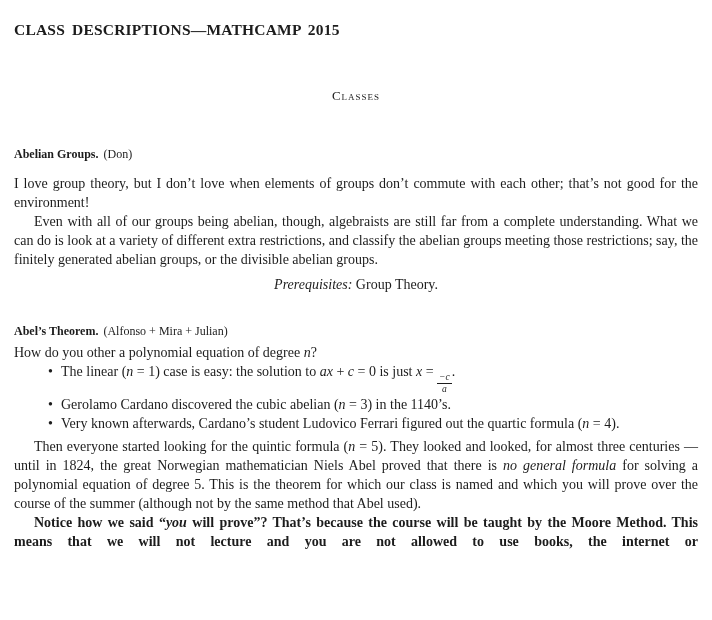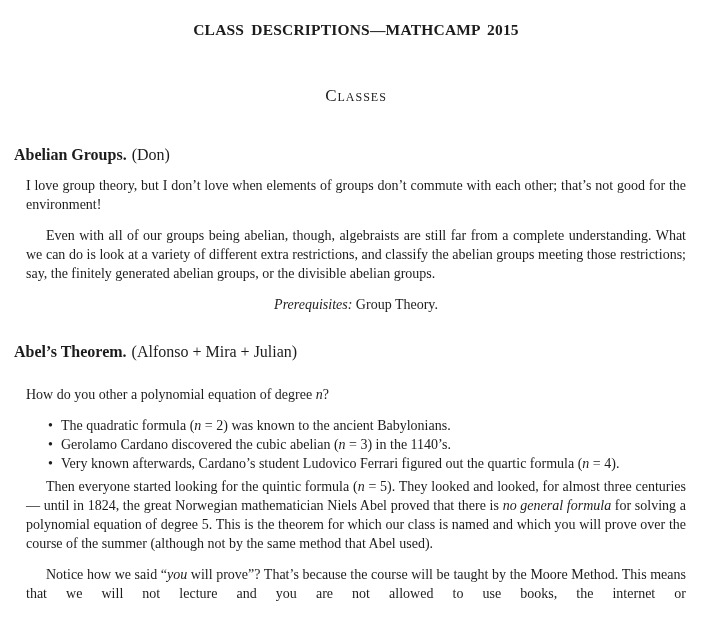--- a/index.html
+++ b/index.html
@@ -4,46 +4,46 @@
 <style>
   html,body { margin:0; padding:0; }
   body {
     width:712px; height:620px; overflow:hidden;
     background:#ffffff; color:#1c1c1c;
     font-family:"Liberation Serif", serif;
     font-size:14px; line-height:19px;
   }
   .page { padding:20px 14px 0 14px; }
   .doc-title {
-    text-align:center; font-weight:bold; font-size:15.5px;
+    text-align:left; font-weight:bold; font-size:15.5px;
     letter-spacing:0.2px; word-spacing:3px; margin:0;
   }
   .section-heading {
-    text-align:center; font-variant:small-caps; font-size:17px;
+    text-align:center; font-variant:small-caps; font-size:13px;
     letter-spacing:1px; margin:47px 0 0 0; font-weight:normal;
   }
   .class-section { margin:0; }
-  .class-head { margin:40px 0 10px 0; font-size:16px; }
-  .class-head.second { margin-top:28px; margin-bottom:24px; }
+  .class-head { margin:40px 0 10px 0; font-size:12px; }
+  .class-head.second { margin-top:28px; margin-bottom:2px; }
   .class-name { font-weight:bold; }
   .class-staff { margin-left:5px; }
-  p { margin:12px; text-align:justify; }
+  p { margin:0; text-align:justify; }
   .indent { text-indent:20px; }
   .prereq { margin-top:6px; text-align:center; }
   .it { font-style:italic; }
   ul.bullets { list-style:none; margin:0; padding:0 0 0 34px; }
   ul.bullets li { position:relative; padding-left:13px; text-align:justify; }
   ul.bullets li::before { content:"\2022"; position:absolute; left:0; top:0; }
   .frac {
     display:inline-flex; flex-direction:column; vertical-align:-4px;
     text-align:center; font-size:9.5px; line-height:1.05; font-style:italic;
   }
   .frac .num { border-bottom:1px solid #1c1c1c; padding:0 2px; }
   .frac .den { padding-top:1px; }
-  .cut { text-align-last:justify; }
+  .cut { text-align-last:justify;font-weight:bold; }
 </style>
 </head>
 <body>
 
 <div class="page">
 
   <h1 class="doc-title">CLASS DESCRIPTIONS—MATHCAMP 2015</h1>
 
   <h2 class="section-heading">Classes</h2>
 
@@ -58,21 +58,24 @@
       <span>Group Theory.</span>
     </p>
   </section>
 
   <section class="class-section">
     <div class="class-head second">
       <span class="class-name">Abel’s Theorem.</span><span class="class-staff">(Alfonso + Mira + Julian)</span>
     </div>
     <p><span>How do you other a polynomial equation of degree </span><span class="it">n</span><span>?</span></p>
     <ul class="bullets">
-      <li><span>The quadratic formula (</span><span class="it">n</span><span> = 2) was known to the ancient Babylonians.</span></li>
+      <li><span>The linear (</span><span class="it">n</span><span> = 1) case is easy: the solution to </span><span class="it">ax</span><span> + </span><span class="it">c</span><span> = 0 is just </span><span class="it">x</span><span> = </span><span class="frac">
+            <span class="num">−c</span>
+            <span class="den">a</span>
+          </span><span>.</span></li>
       <li><span>Gerolamo Cardano discovered the cubic abelian (</span><span class="it">n</span><span> = 3) in the 1140’s.</span></li>
       <li><span>Very known afterwards, Cardano’s student Ludovico Ferrari figured out the quartic formula (</span><span class="it">n</span><span> = 4).</span></li>
     </ul>
     <p class="indent" style="margin-top:4px"><span>Then everyone started looking for the quintic formula (</span><span class="it">n</span><span> = 5). They looked and looked, for almost three centuries — until in 1824, the great Norwegian mathematician Niels Abel proved that there is </span><span class="it">no general formula</span><span> for solving a polynomial equation of degree 5. This is the theorem for which our class is named and which you will prove over the course of the summer (although not by the same method that Abel used).</span></p>
     <p class="indent cut"><span>Notice how we said “</span><span class="it">you</span><span> will prove”? That’s because the course will be taught by the Moore Method. This means that we will not lecture and you are not allowed to use books, the internet or</span></p>
   </section>
 
 </div>
 
 </body></html>

